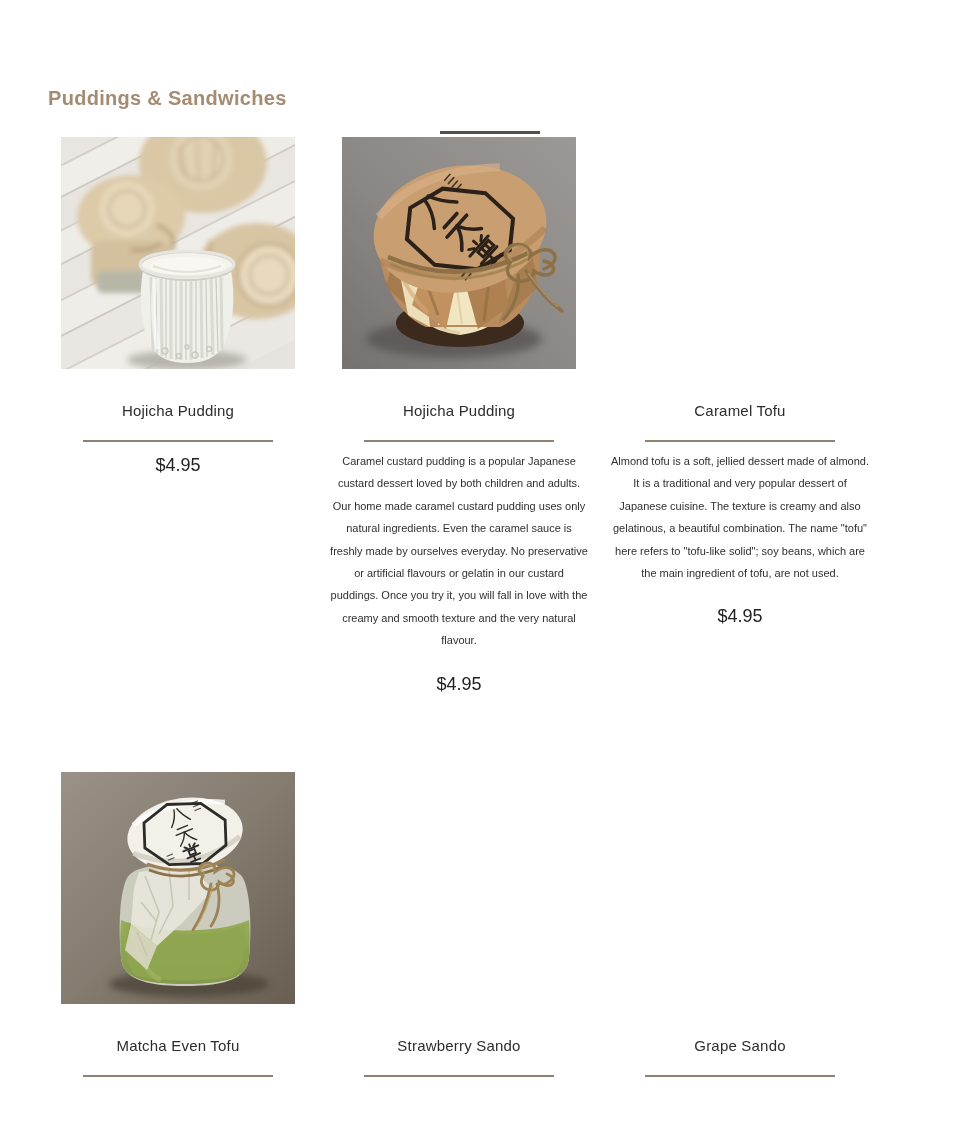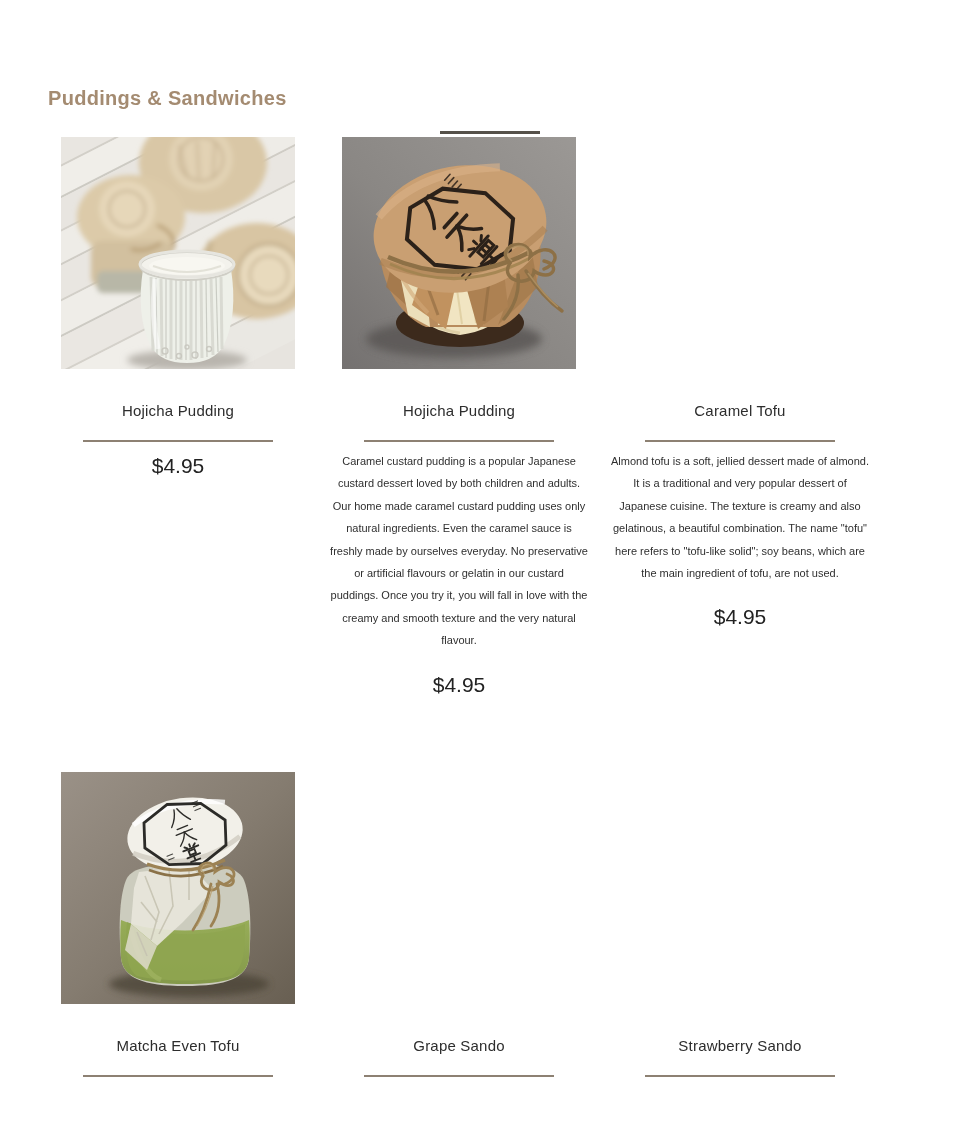--- a/index.html
+++ b/index.html
@@ -44,21 +44,21 @@
   }
   .card-divider {
     margin-top:22px;
     width:190px; height:2px; background:#8d8173;
   }
   .card-desc {
     margin-top:8px;
     width:260px;
     font-size:11px; line-height:22.4px; color:#2f2f2f;
   }
-  .card-price { font-size:21px; line-height:15px; color:#222222; }
+  .card-price { font-size:18px; line-height:15px; color:#222222; }
   .price-solo  { margin-top:16px; }
   .price-after { margin-top:25px; }
 </style>
 </head>
 <body>
 
 <div class="content">
 
   <div class="page-title">Puddings &amp; Sandwiches</div>
   <div class="title-rule"></div>
@@ -330,24 +330,24 @@
             <path d="M152,114 C148,130 142,144 136,154"></path>
           </g>
         </svg>
       </div>
       <div class="card-title">Matcha Even Tofu</div>
       <div class="card-divider"></div>
     </div>
 
     <div class="card">
       <div class="photo-empty"></div>
+      <div class="card-title">Strawberry Sando</div>
+      <div class="card-divider"></div>
+    </div>
+
+    <div class="card">
+      <div class="photo-empty"></div>
       <div class="card-title">Grape Sando</div>
       <div class="card-divider"></div>
     </div>
-
-    <div class="card">
-      <div class="photo-empty"></div>
-      <div class="card-title">Strawberry Sando</div>
-      <div class="card-divider"></div>
-    </div>
   </div>
 
 </div>
 
 </body></html>

